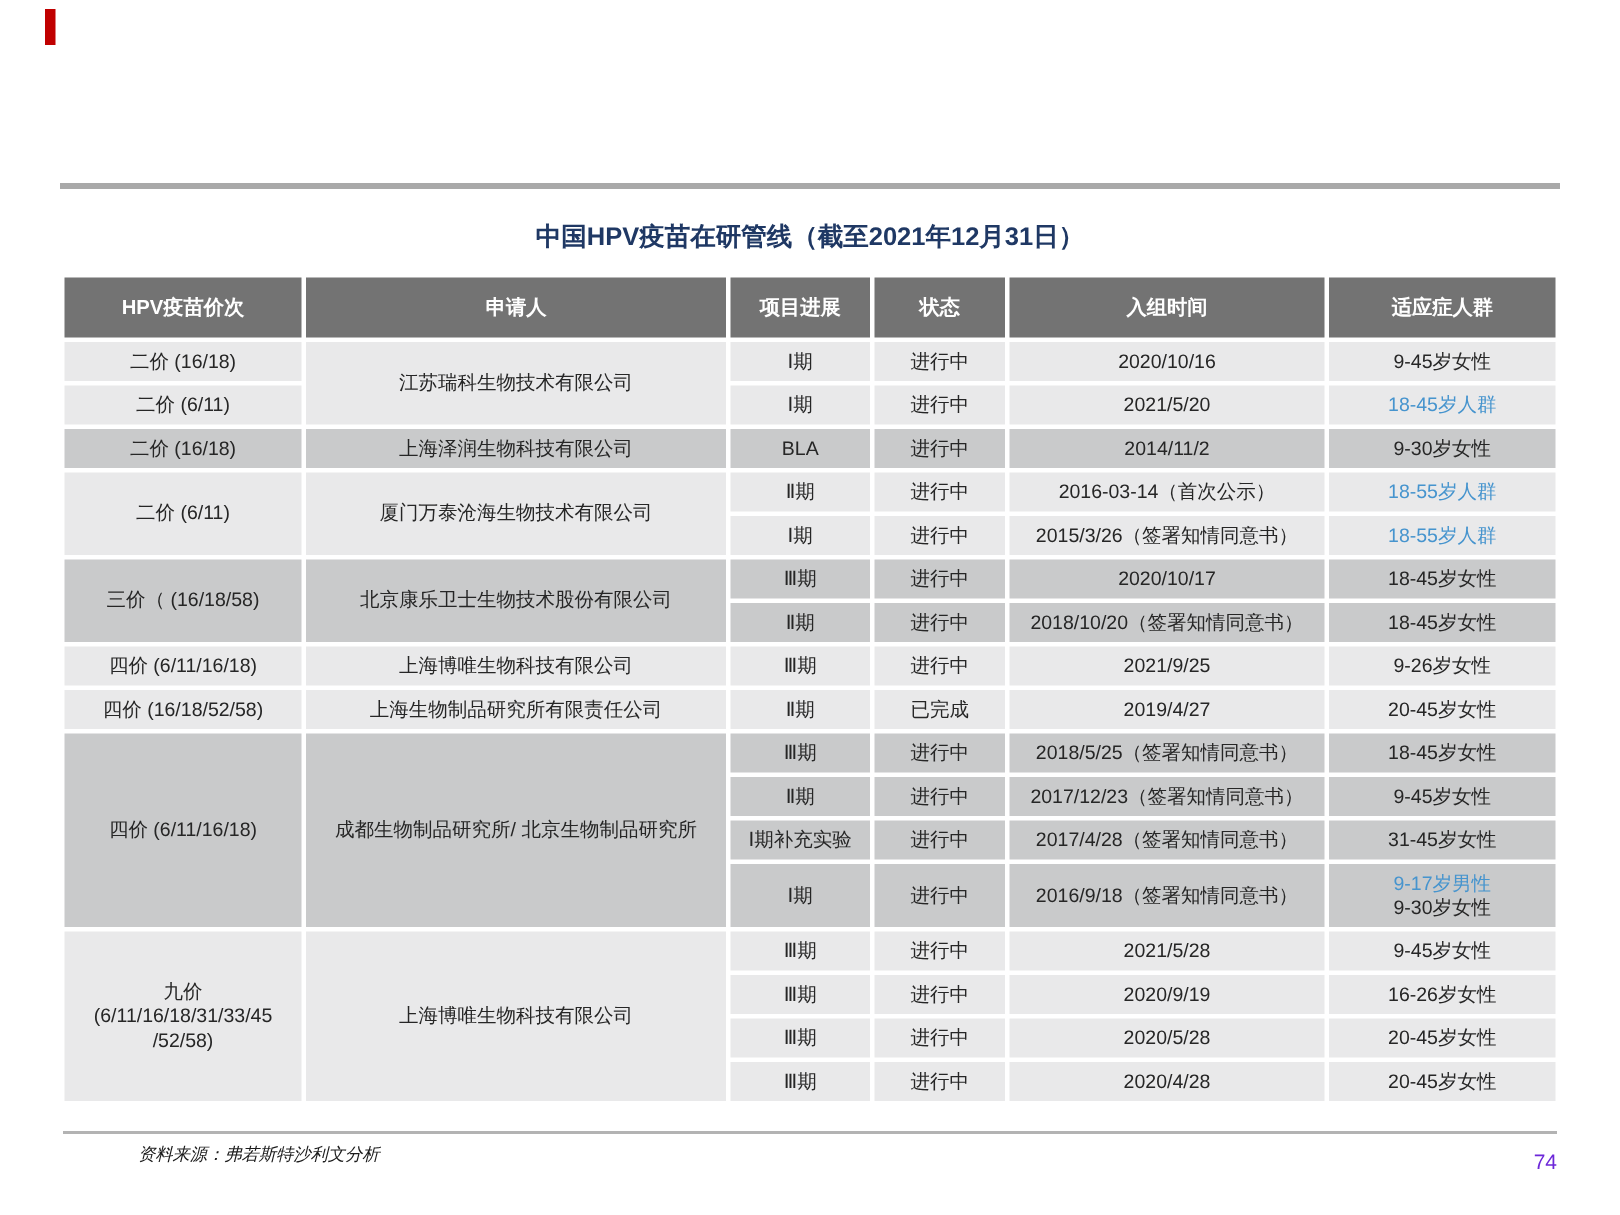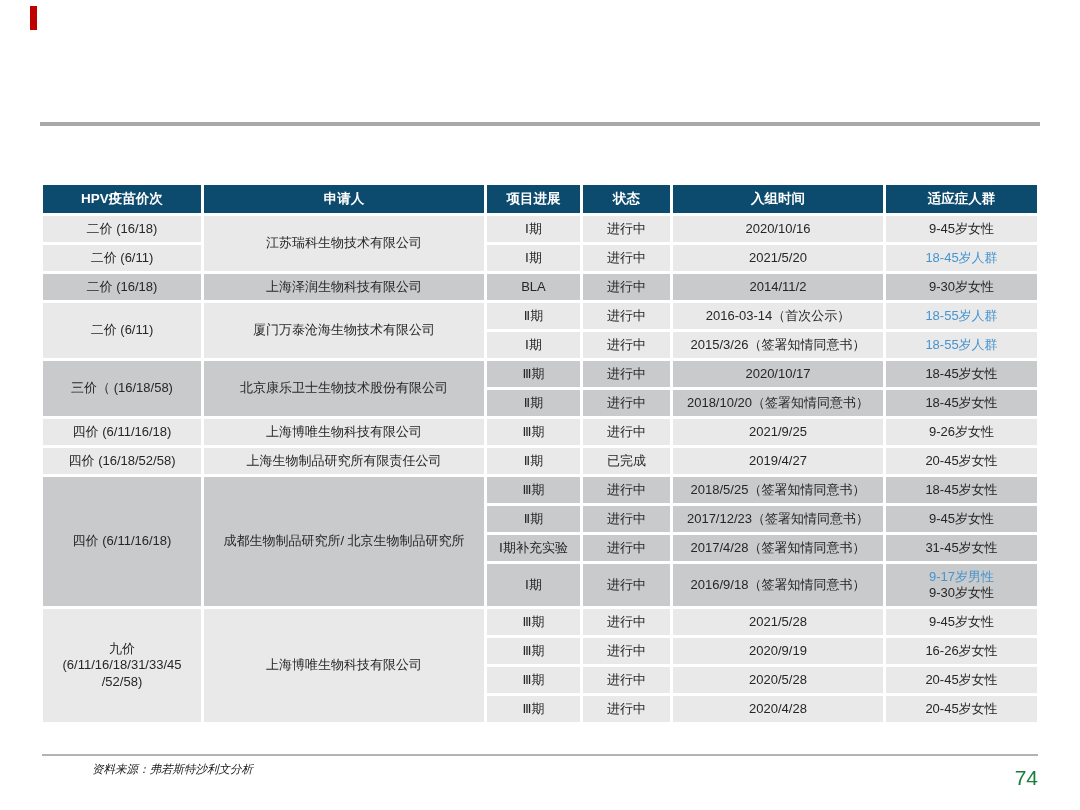--- a/index.html
+++ b/index.html
@@ -18,54 +18,55 @@
   .table-title{
     position:absolute;left:0;top:146px;width:100%;text-align:center;
     font-size:17px;font-weight:bold;color:#1F3864;
   }
   table.pipeline{
     position:absolute;left:40px;top:182px;width:1000px;
     border-collapse:separate;border-spacing:3px;table-layout:fixed;
     font-size:13px;
   }
   table.pipeline th{
-    background:#0c4a6e;color:#ffffff;font-size:13.5px;font-weight:bold;
-    height:28px;text-align:center;vertical-align:middle;padding:0 18px;
+    background:#737373;color:#ffffff;font-size:13.5px;font-weight:bold;
+    height:40px;text-align:center;vertical-align:middle;padding:0 18px;
   }
   table.pipeline td{
     text-align:center;vertical-align:middle;height:24px;padding:1px 3px;
     line-height:1.25;
   }
   td.light{background:#E9E9EA;}
   td.dark{background:#C9CACB;}
   tr.tall td{height:40px;}
   .blue{color:#4694CE;}
   .multiline{white-space:pre-line;}
   .rule-bottom{position:absolute;left:42px;top:754px;width:996px;height:2px;background:#B3B3B3;}
   .source-note{
     position:absolute;left:48px;top:762px;font-size:11.5px;font-style:italic;color:#1a1a1a;margin-left:44px;
   }
   .logo{
     position:absolute;left:0;top:771px;width:100%;text-align:center;
     font-family:"Liberation Serif","DejaVu Serif",serif;
     font-size:17px;color:#3A5A80;letter-spacing:7px;white-space:nowrap;
   }
   .logo .amp{font-style:italic;letter-spacing:normal;padding:0 6px;}
-  .page-number{position:absolute;right:42px;top:766px;font-size:21px;color:#15803d;}
+  .page-number{position:absolute;right:42px;top:766px;font-size:14px;color:#6d28d9;}
 </style>
 </head>
 <body>
 
 <div class="slide">
 
   <div class="accent-bar"></div>
 
 
   <div class="rule-top"></div>
 
+  <div class="table-title">中国HPV疫苗在研管线（截至2021年12月31日）</div>
 
   <table class="pipeline">
     <colgroup>
       <col style="width:158px">
         <col style="width:280px">
         <col style="width:93px">
       <col style="width:87px">
         <col style="width:210px">
         <col style="width:151px">
     </colgroup>

